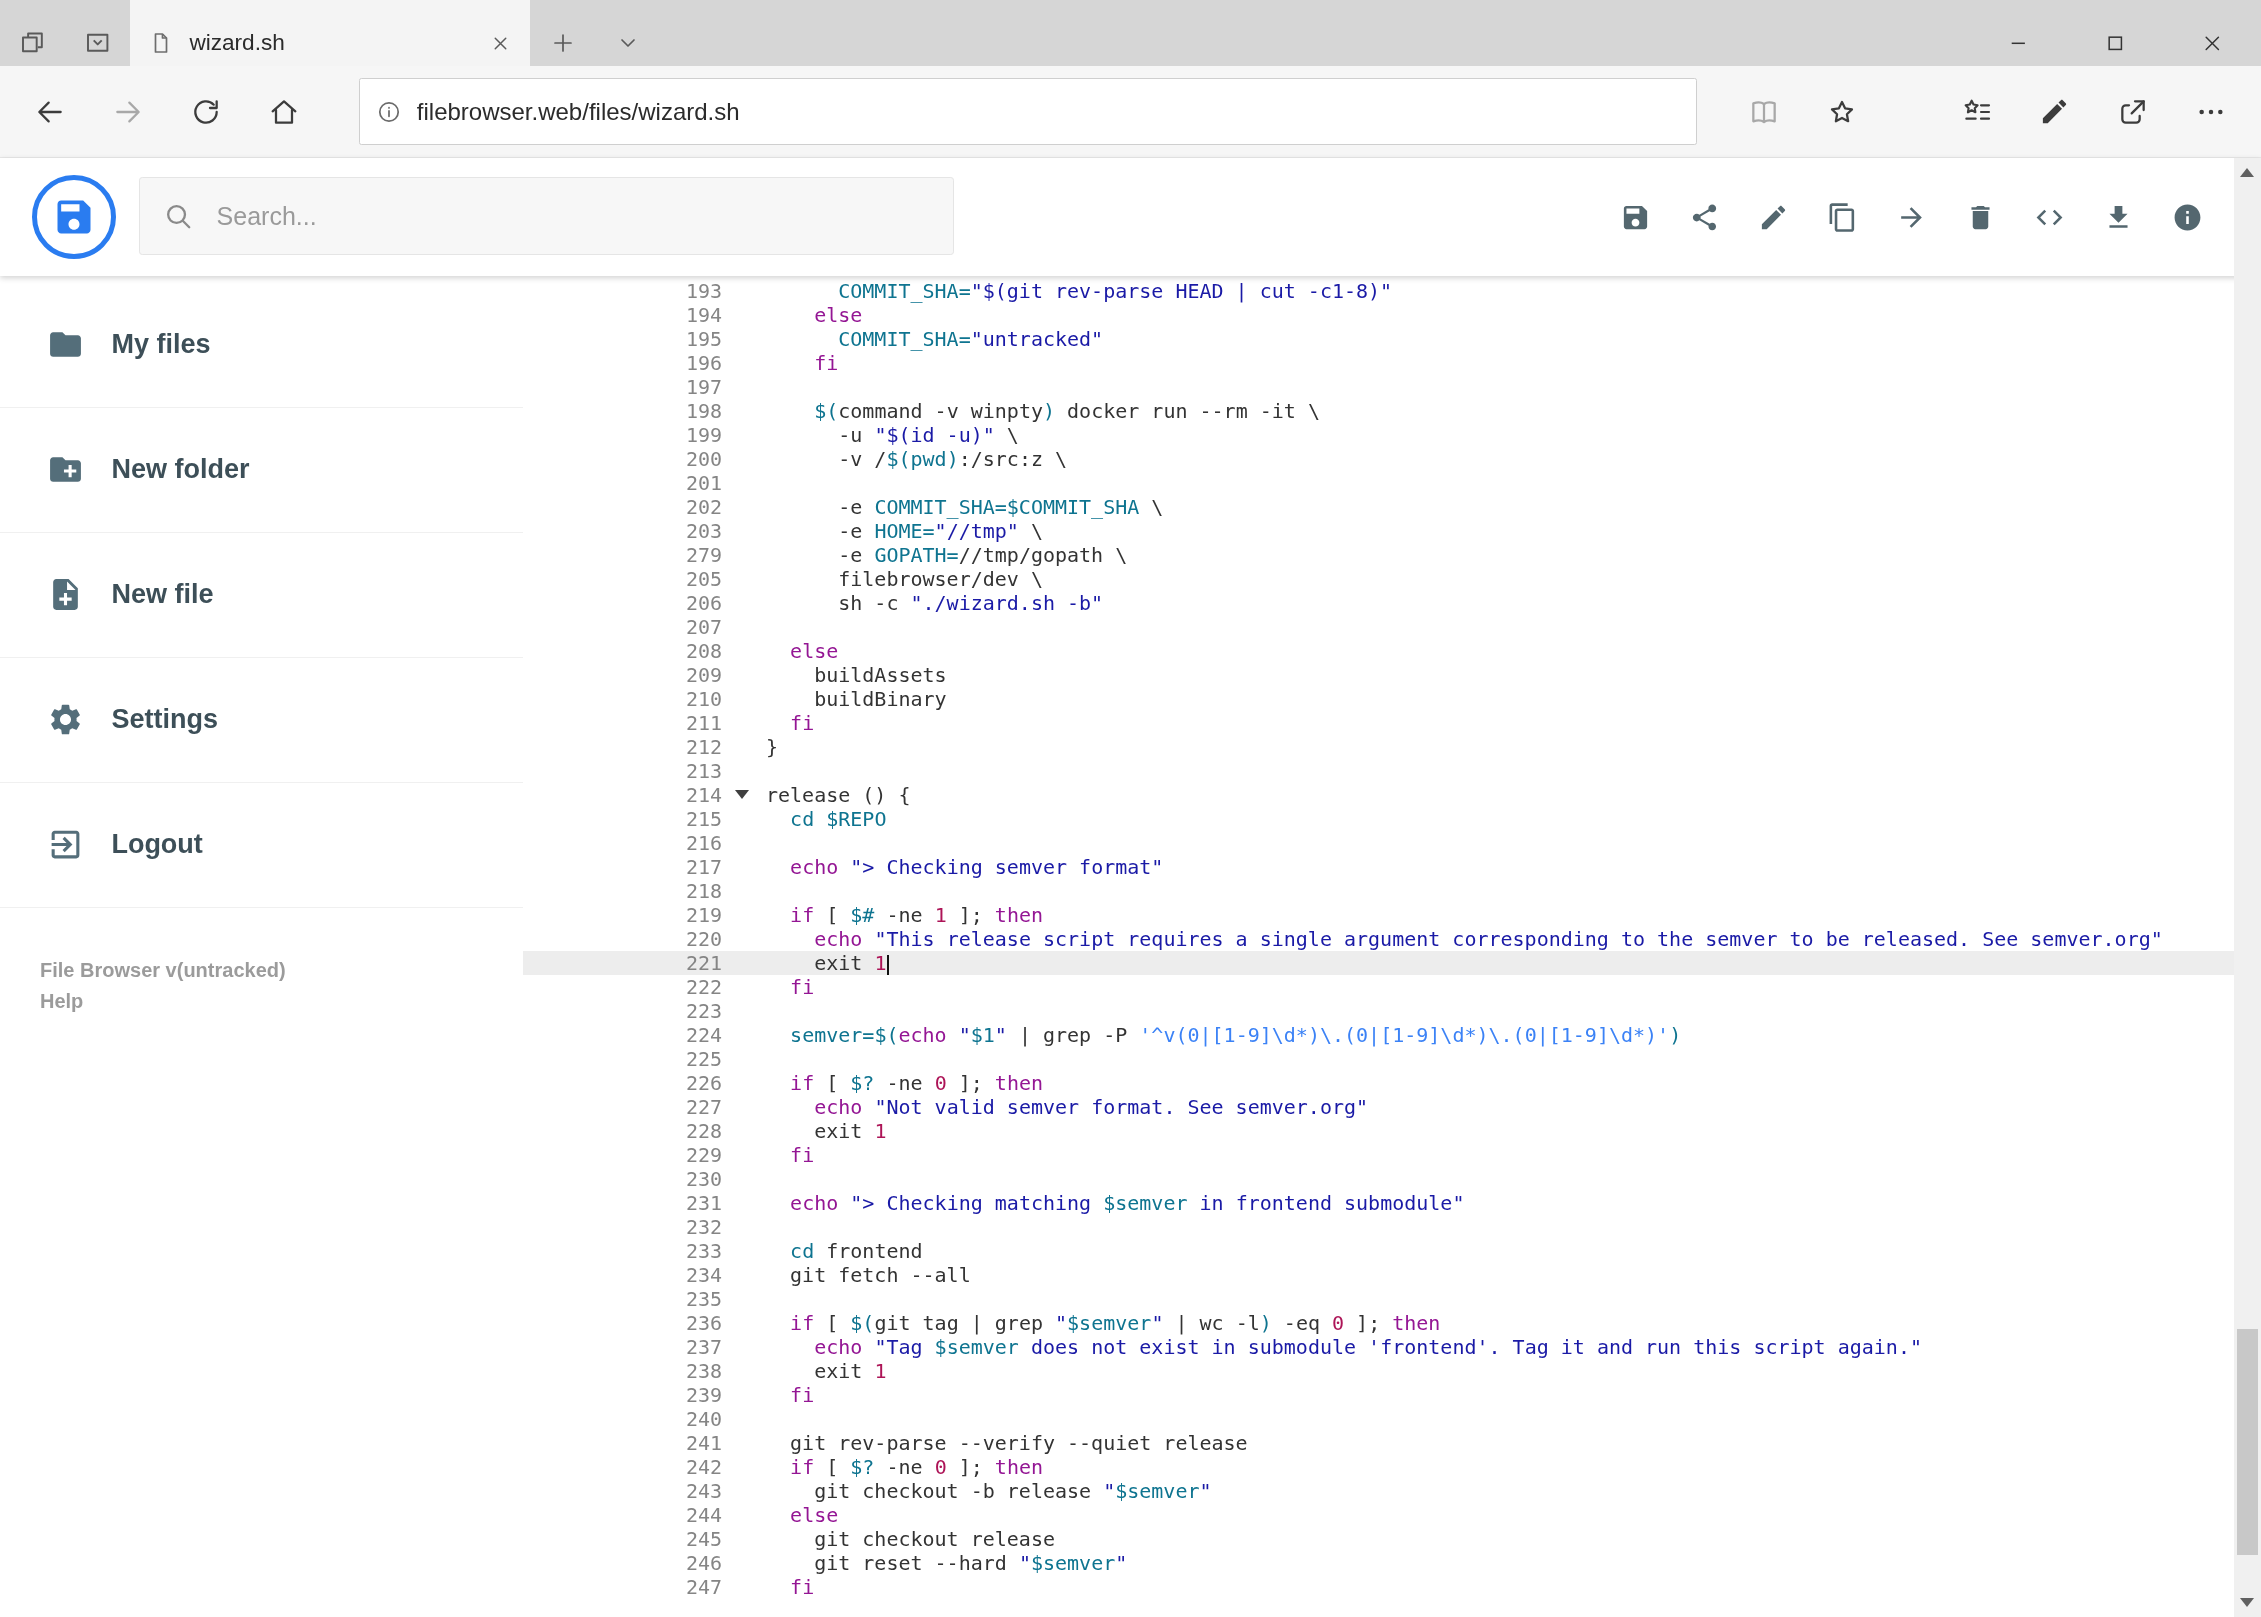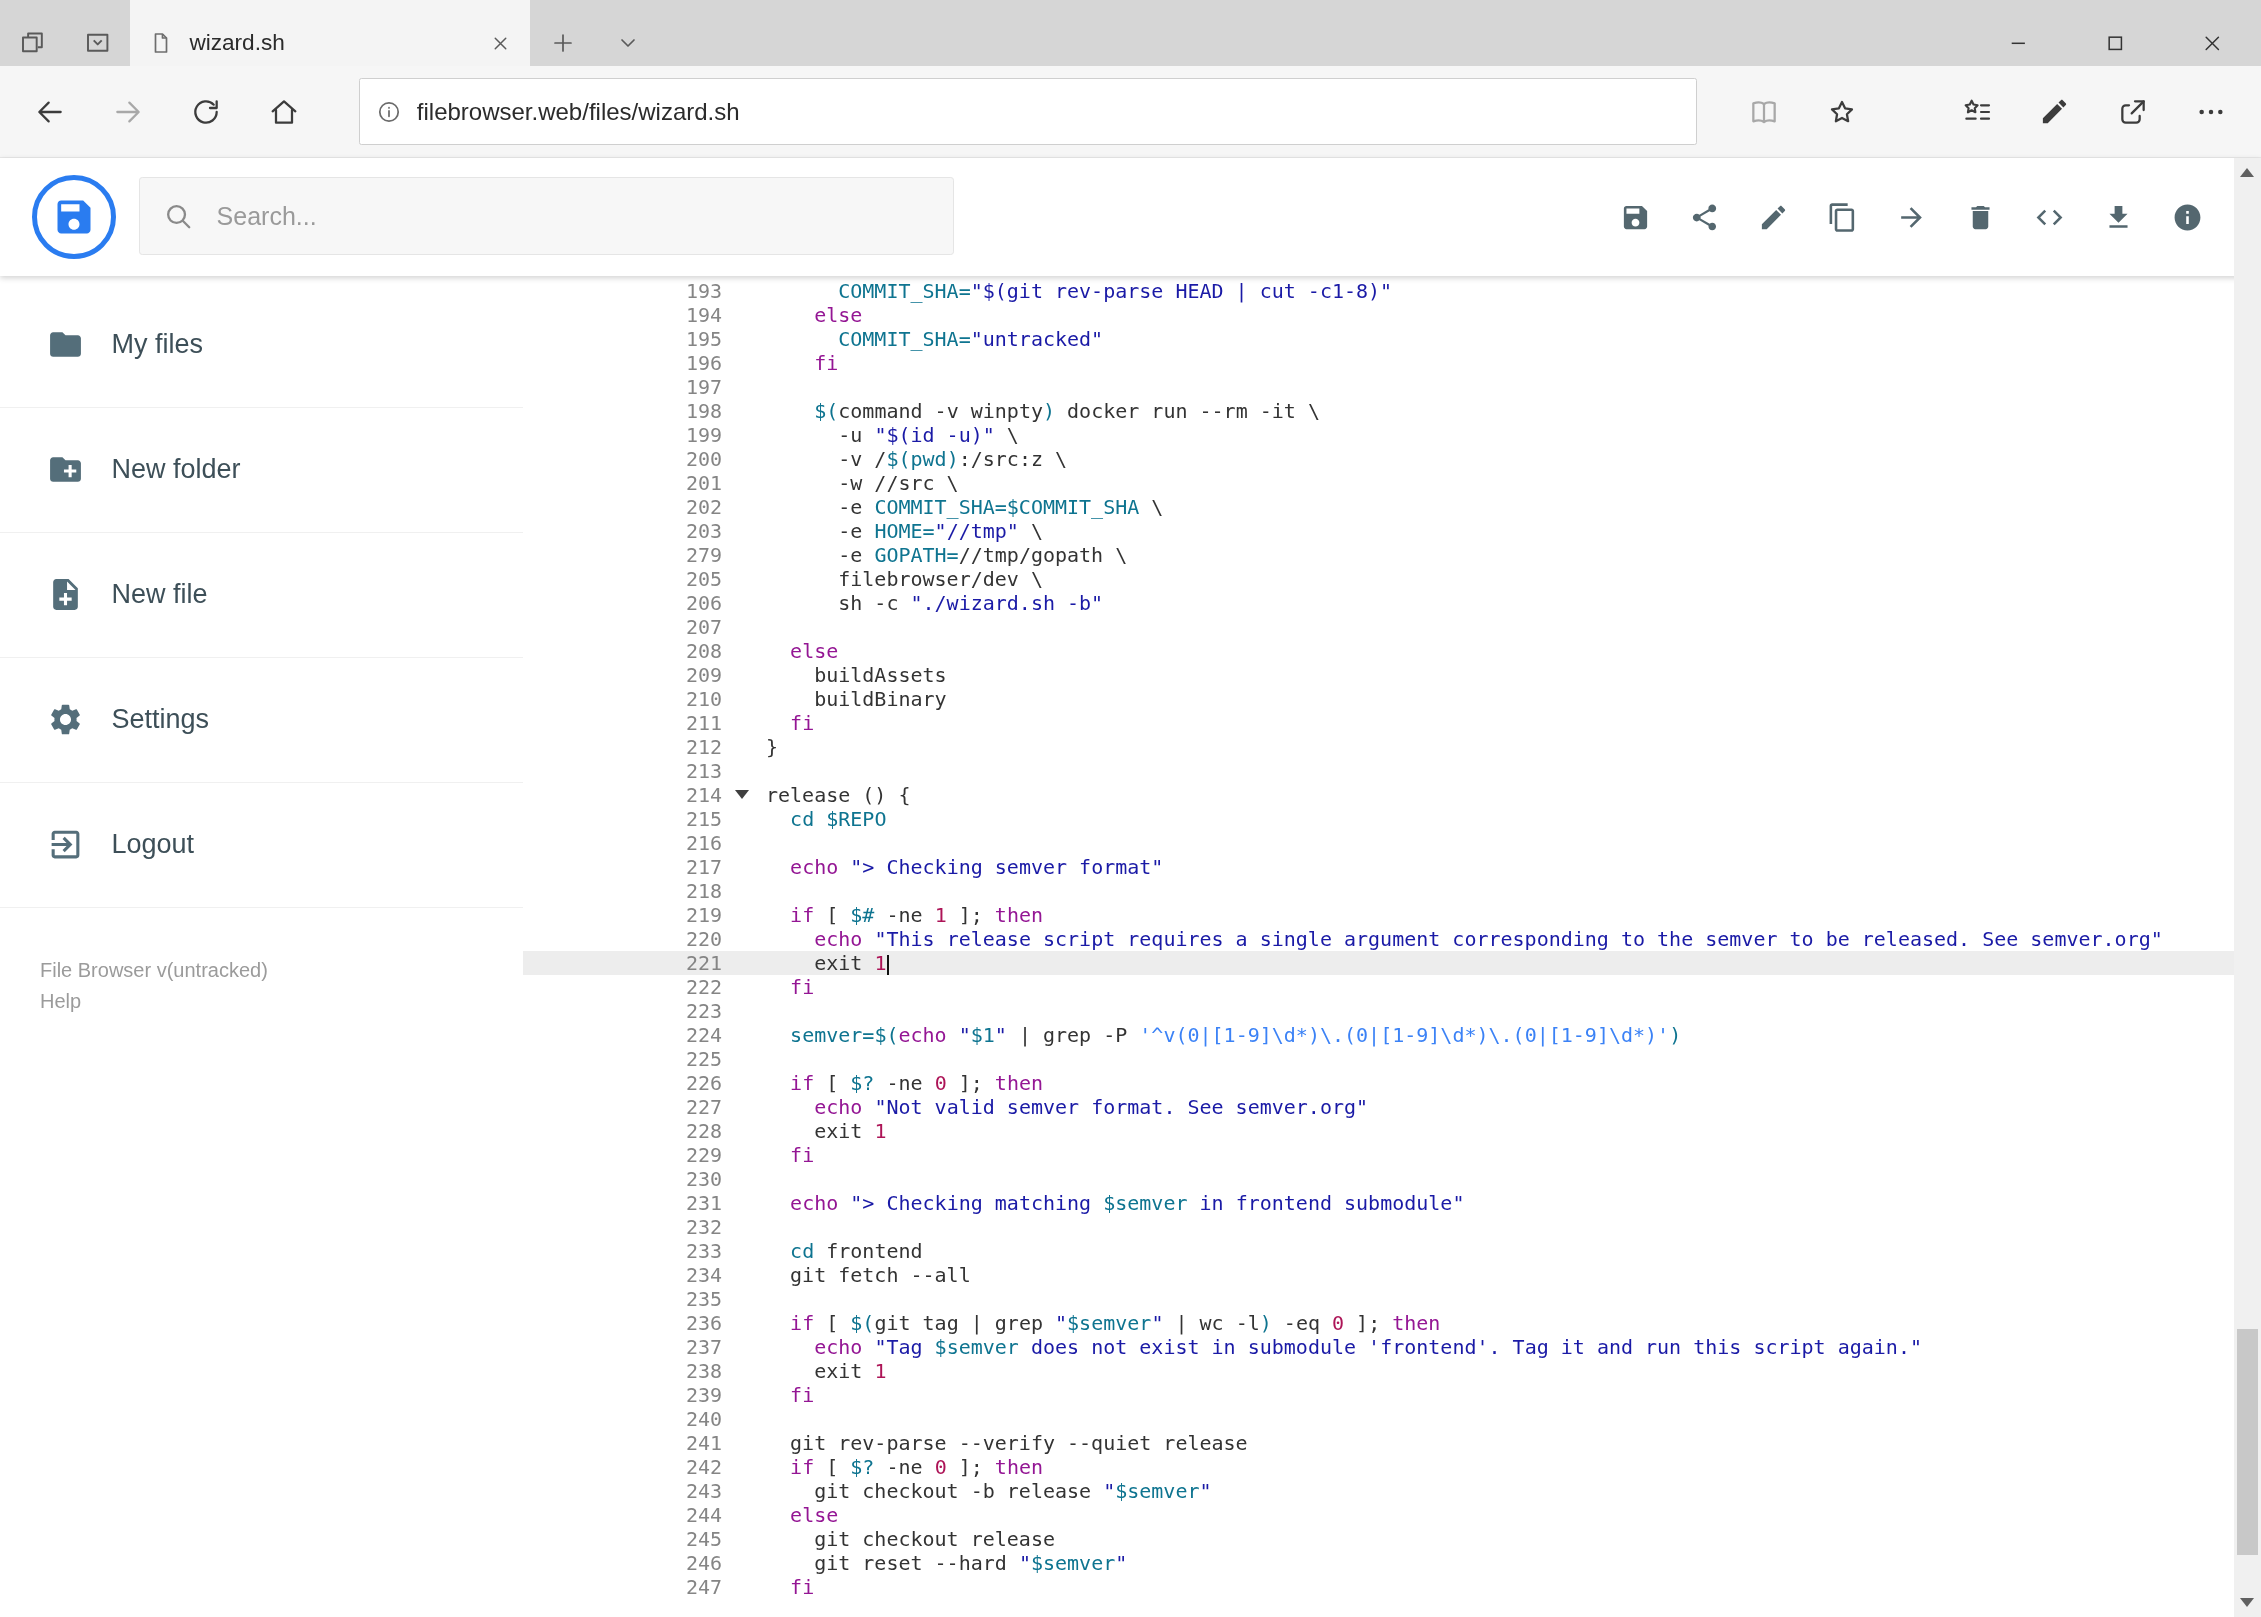--- a/index.html
+++ b/index.html
@@ -28,21 +28,21 @@
   
   .appheader{position:absolute;top:158px;left:0;width:100%;height:118px;background:#fff;box-shadow:0 2.4px 5.7px rgba(0,0,0,.18);z-index:5;}
   .logo{position:absolute;left:32px;top:17px;width:84px;height:84px;border-radius:50%;border:5.7px solid #2a7cf0;box-sizing:border-box;background:#fff;display:flex;align-items:center;justify-content:center;color:#2a7cf0;}
   .search{position:absolute;left:139px;top:19.4px;width:815px;height:78px;background:#f7f7f7;border:0.8px solid #e5e5e5;border-radius:3.2px;display:flex;align-items:center;padding:0 22.6px;gap:21px;box-sizing:border-box;color:#8a8a8a;}
   .search input{border:none;background:transparent;outline:none;font-size:25px;color:#a16207;flex:1;font-family:"Liberation Sans",sans-serif;}
   .search input::placeholder{color:#9a9a9a;opacity:1;}
   .toolbar{position:absolute;right:39px;top:0;height:118px;display:flex;align-items:center;}
   .tool-btn{width:69px;height:69px;background:none;border:none;color:#54676f;display:flex;align-items:center;justify-content:center;padding:0;cursor:pointer;}
 
   
-  .sidebar{position:absolute;left:0;top:276px;width:523px;bottom:12px;background:#fff;padding-top:6.5px;box-sizing:border-box;z-index:2;}
+  .sidebar{position:absolute;left:0;top:276px;width:523px;bottom:12px;background:#fff;padding-top:6.5px;box-sizing:border-box;z-index:2;font-weight:bold;}
   .side-item{height:124px;display:flex;align-items:center;padding-left:47px;gap:27.4px;border-bottom:0.8px solid #f0f0f0;color:#546e7a;cursor:pointer;}
   .side-label{font-size:27px;color:#3d4f58;}
   .side-footer{margin-top:47px;padding-left:40px;font-size:20px;color:#9b9b9b;line-height:31px;}
   .side-footer .help{cursor:pointer;}
 
   
   .editor{position:absolute;left:523px;top:276px;right:27.4px;bottom:0;background:#fff;overflow:hidden;padding-top:3.2px;z-index:1;}
   .ed-row{display:flex;height:24px;font-family:"DejaVu Sans Mono",monospace;font-size:20px;line-height:24px;white-space:pre;}
   .ed-row.active{background:rgba(0,0,0,0.07);}
   .gut{width:199px;text-align:right;color:#858585;position:relative;flex:none;}
@@ -331,21 +331,21 @@
   <div class="editor">
     <div>
         <div class="ed-row"><div class="gut">193</div><div class="cl"><span class="tk-d">      </span><span class="tk-v">COMMIT_SHA=</span><span class="tk-s">"$(git rev-parse HEAD | cut -c1-8)"</span></div></div>
         <div class="ed-row"><div class="gut">194</div><div class="cl"><span class="tk-d">    </span><span class="tk-k">else</span></div></div>
         <div class="ed-row"><div class="gut">195</div><div class="cl"><span class="tk-d">      </span><span class="tk-v">COMMIT_SHA=</span><span class="tk-s">"untracked"</span></div></div>
         <div class="ed-row"><div class="gut">196</div><div class="cl"><span class="tk-d">    </span><span class="tk-k">fi</span></div></div>
         <div class="ed-row"><div class="gut">197</div><div class="cl"></div></div>
         <div class="ed-row"><div class="gut">198</div><div class="cl"><span class="tk-d">    </span><span class="tk-v">$(</span><span class="tk-d">command -v winpty</span><span class="tk-v">)</span><span class="tk-d"> docker run --rm -it \</span></div></div>
         <div class="ed-row"><div class="gut">199</div><div class="cl"><span class="tk-d">      -u </span><span class="tk-s">"$(id -u)"</span><span class="tk-d"> \</span></div></div>
         <div class="ed-row"><div class="gut">200</div><div class="cl"><span class="tk-d">      -v /</span><span class="tk-v">$(pwd)</span><span class="tk-d">:/src:z \</span></div></div>
-        <div class="ed-row"><div class="gut">201</div><div class="cl"><span class="tk-d">      -w //src \</span></div></div>
+        <div class="ed-row"><div class="gut">201</div></div>
         <div class="ed-row"><div class="gut">202</div><div class="cl"><span class="tk-d">      -e </span><span class="tk-v">COMMIT_SHA=$COMMIT_SHA</span><span class="tk-d"> \</span></div></div>
         <div class="ed-row"><div class="gut">203</div><div class="cl"><span class="tk-d">      -e </span><span class="tk-v">HOME=</span><span class="tk-s">"//tmp"</span><span class="tk-d"> \</span></div></div>
         <div class="ed-row"><div class="gut">279</div><div class="cl"><span class="tk-d">      -e </span><span class="tk-v">GOPATH=</span><span class="tk-d">//tmp/gopath \</span></div></div>
         <div class="ed-row"><div class="gut">205</div><div class="cl"><span class="tk-d">      filebrowser/dev \</span></div></div>
         <div class="ed-row"><div class="gut">206</div><div class="cl"><span class="tk-d">      sh -c </span><span class="tk-s">"./wizard.sh -b"</span></div></div>
         <div class="ed-row"><div class="gut">207</div><div class="cl"></div></div>
         <div class="ed-row"><div class="gut">208</div><div class="cl"><span class="tk-d">  </span><span class="tk-k">else</span></div></div>
         <div class="ed-row"><div class="gut">209</div><div class="cl"><span class="tk-d">    buildAssets</span></div></div>
         <div class="ed-row"><div class="gut">210</div><div class="cl"><span class="tk-d">    buildBinary</span></div></div>
         <div class="ed-row"><div class="gut">211</div><div class="cl"><span class="tk-d">  </span><span class="tk-k">fi</span></div></div>

